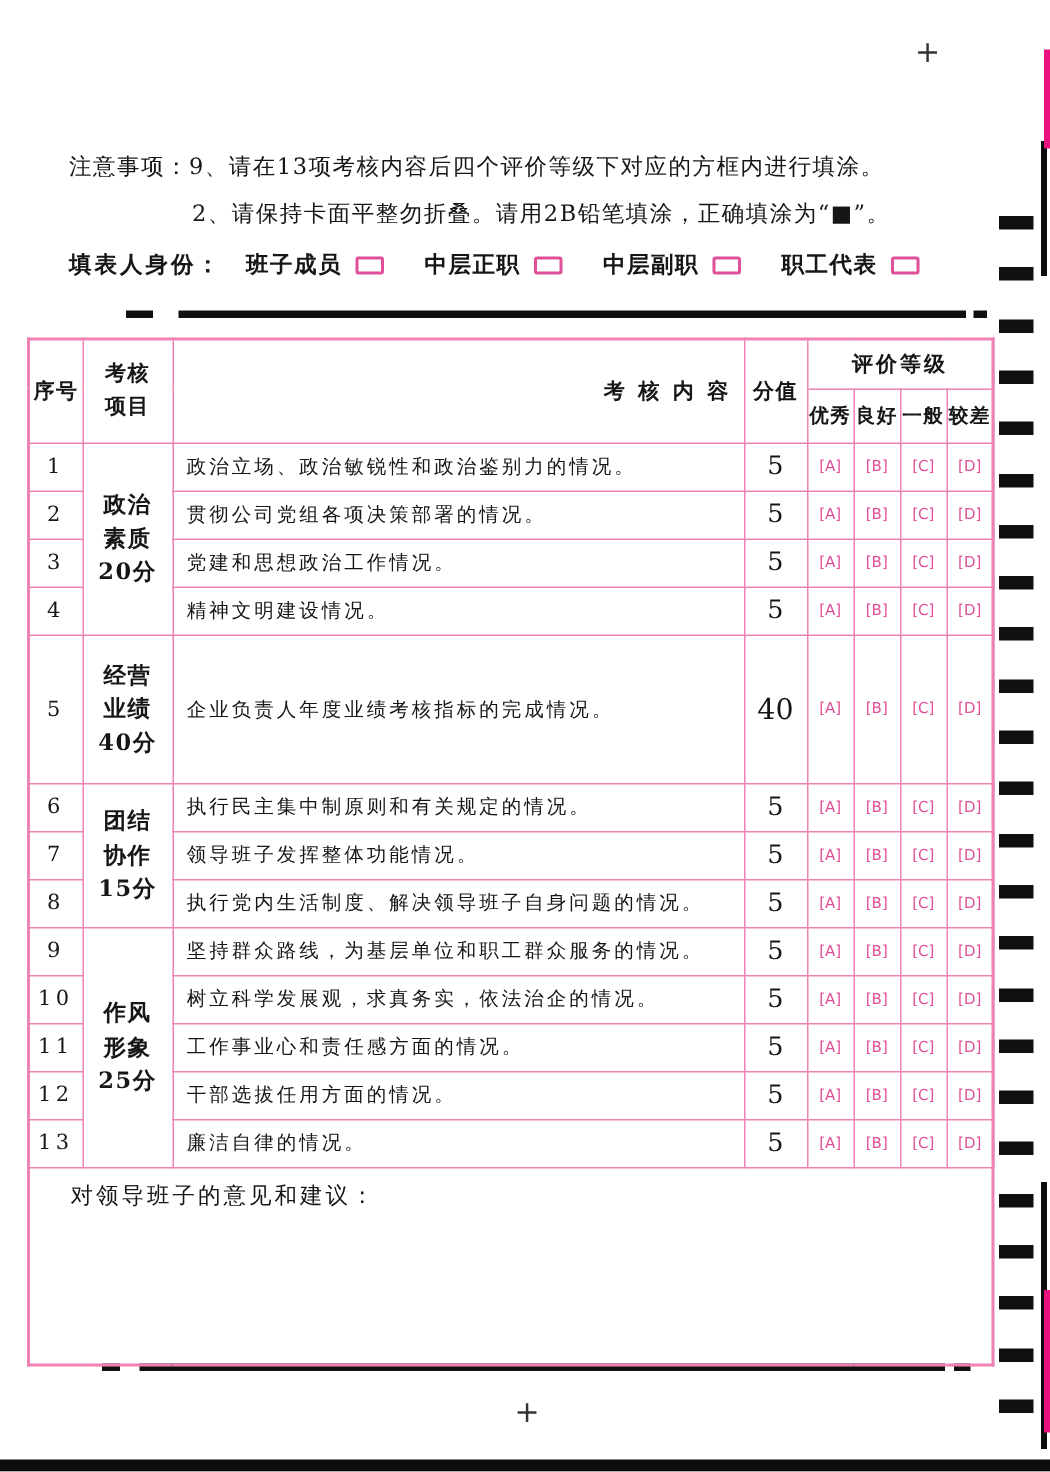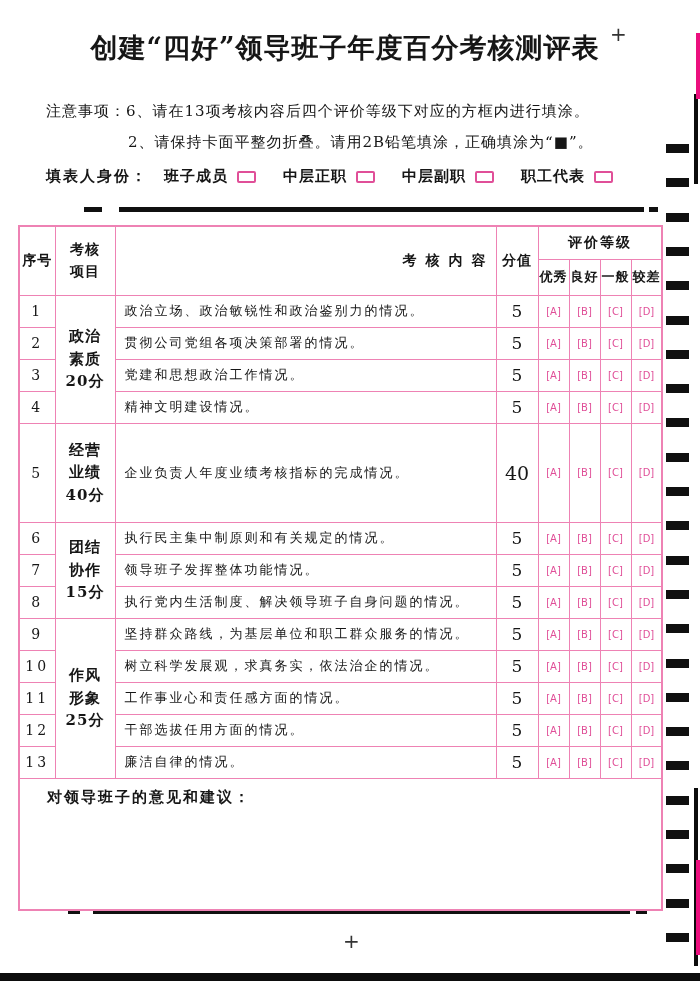--- a/index.html
+++ b/index.html
@@ -56,44 +56,43 @@
   .th-level{font-size:13px;letter-spacing:1px;}
   .wrap2{display:inline-block;width:36px;line-height:1.55;text-align:center;}
   .c-num{text-align:center;font-size:14px;letter-spacing:3px;}
   .c-group{text-align:center;font-weight:bold;font-size:15px;}
   .gl{display:block;line-height:1.5;letter-spacing:1px;}
   .c-content{font-size:13px;letter-spacing:2px;padding-left:9px;}
   .c-score{text-align:center;font-size:17px;}
   .score-big{font-size:19px;}
   .c-grade{text-align:center;font-size:10px;color:var(--pink-mark);
            font-family:"DejaVu Sans","Liberation Sans",sans-serif;}
-  .c-comments{vertical-align:top;padding:9px 6px 0 27px;font-weight:bold;
+  .c-comments{vertical-align:top;padding:9px 6px 0 27px;font-weight:normal;
               font-size:15px;letter-spacing:2px;height:121px;}
 
   
   .tmark{position:absolute;left:666px;width:23px;height:9px;background:#101010;}
   .edge{position:absolute;background:#0c0c0c;}
   .edge-bottom{left:0;top:973px;width:700px;height:8px;}
   .edge-r-b1{left:694px;top:94px;width:4px;height:90px;}
   .edge-r-b2{left:694px;top:788px;width:4px;height:178px;}
   .edge-m{background:var(--magenta);}
   .edge-r-m1{left:696px;top:33px;width:4px;height:66px;}
   .edge-r-m2{left:696px;top:860px;width:4px;height:95px;}
 </style>
 </head>
 <body>
 
 <div class="page">
 
-  <div class="title">创建“四好”领导班子年度百分考核测评表</div>
   <div class="reg-mark reg-top">+</div>
   <div class="reg-mark reg-bottom">+</div>
 
   <div class="notice-1">
-    <span>注意事项：</span><span>6、请在13项考核内容后四个评价等级下对应的方框内进行填涂。</span>
+    <span>注意事项：</span><span>9、请在13项考核内容后四个评价等级下对应的方框内进行填涂。</span>
   </div>
   <div class="notice-2">2、请保持卡面平整勿折叠。请用2B铅笔填涂，正确填涂为“■”。</div>
 
   <div class="identity">
     <span class="identity-label">填表人身份：</span>
     <span class="identity-option">
       <span>班子成员</span>
       <span class="checkbox"></span>
     </span>
     <span class="identity-option">

